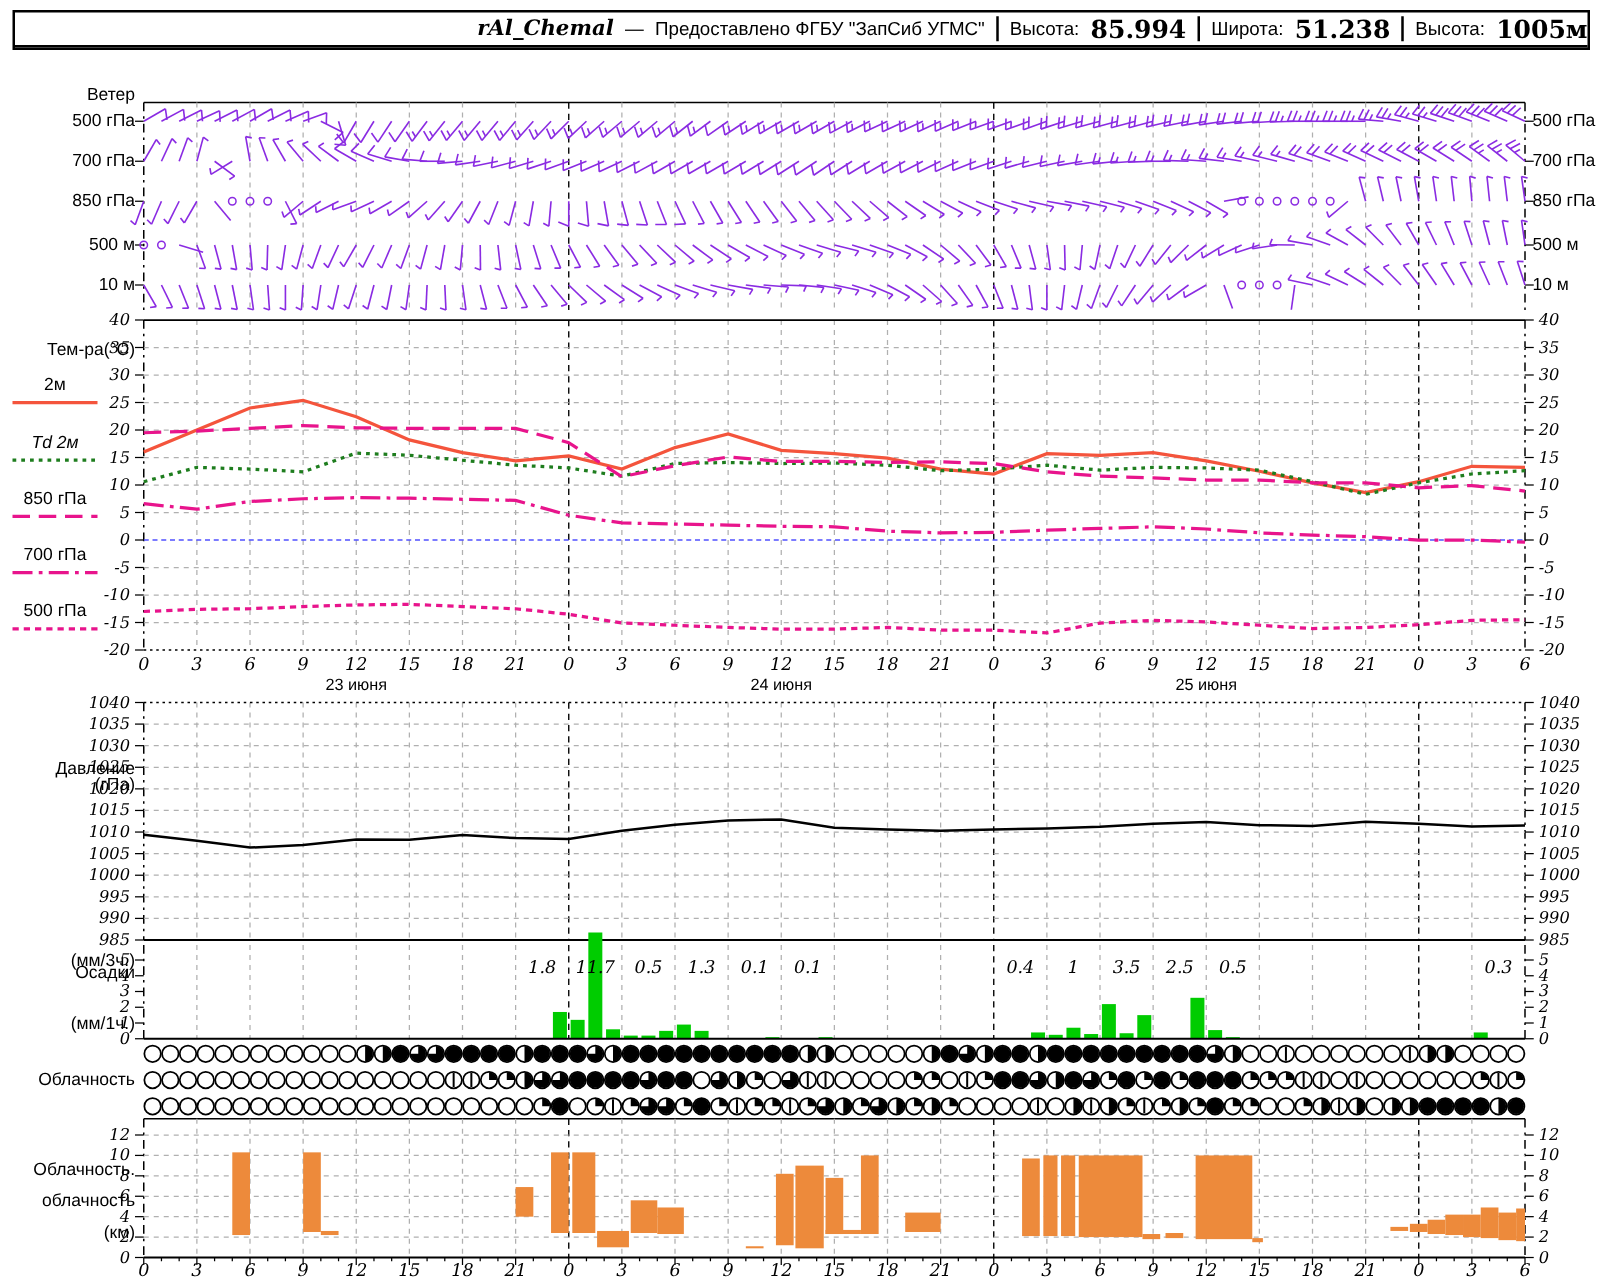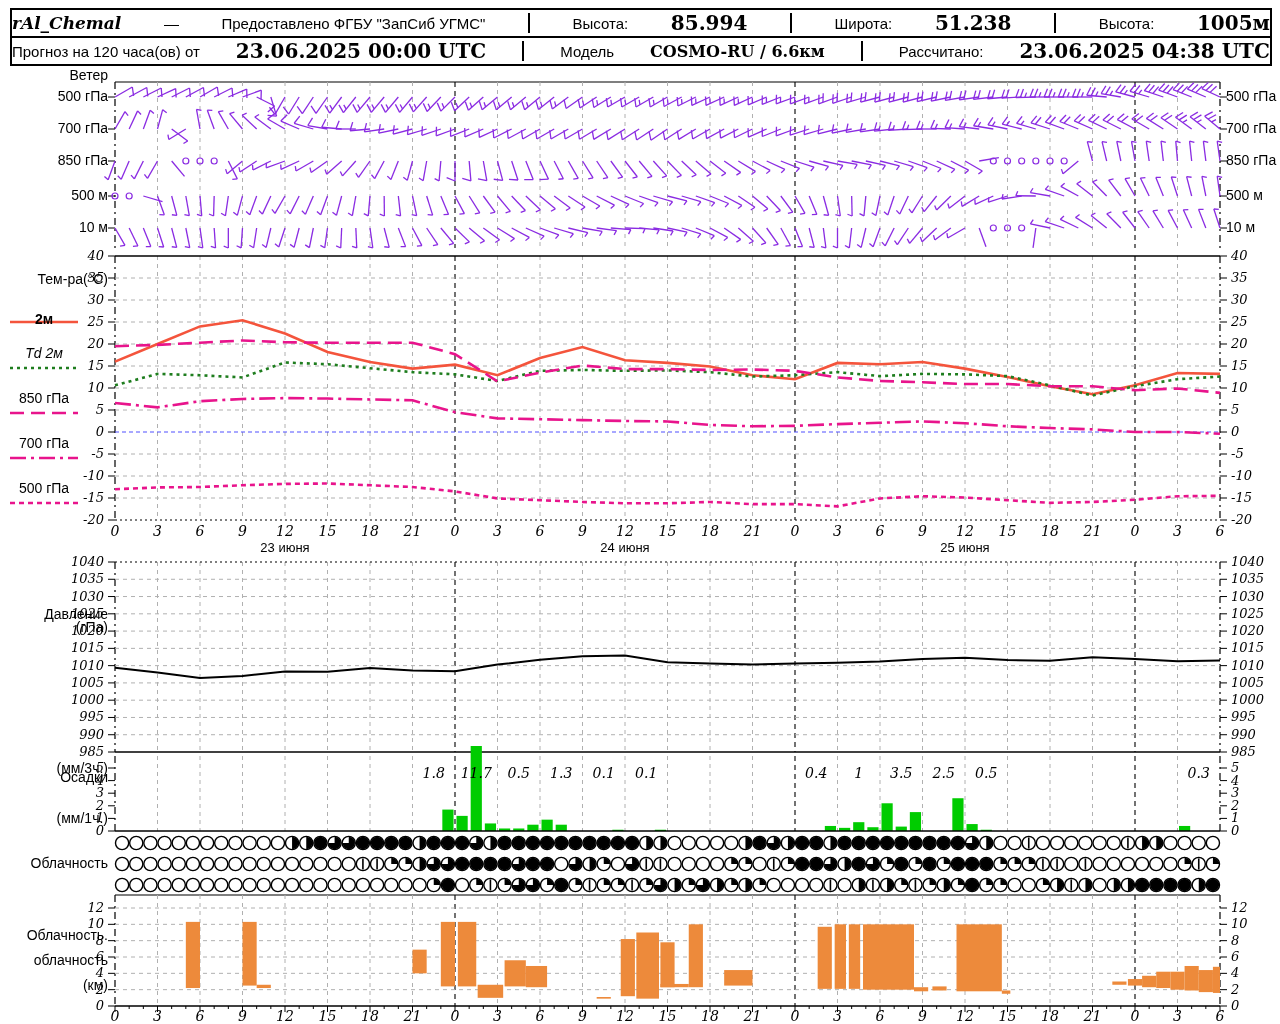--- a/index.html
+++ b/index.html
@@ -1,20 +1,20 @@
 <!DOCTYPE html>
 <html><head>
 <meta charset="utf-8">
 <style>
   html,body{margin:0;padding:0;background:#fff;}
   #app{position:relative;width:1280px;height:1024px;background:#fff;overflow:hidden;
        font-family:"Liberation Sans",sans-serif;color:#000;}
   
   .hdr{position:absolute;left:10px;top:8px;width:1258px;border:2px solid #000;background:#fff;}
-  .hrow{display:flex;align-items:center;justify-content:space-between;gap:9px;height:26px;white-space:nowrap;}
+  .hrow{display:flex;align-items:center;justify-content:flex-end;gap:9px;height:26px;white-space:nowrap;}
   .hrow1{border-bottom:2px solid #000;}
   .hl{font-family:"Liberation Sans",sans-serif;font-size:15px;}
   .hv{font-family:"DejaVu Serif",serif;font-weight:700;font-size:20px;}
   .hvb{font-family:"DejaVu Serif",serif;font-weight:700;font-size:16px;}
   .st{font-family:"DejaVu Serif",serif;font-style:italic;font-weight:700;font-size:17px;}
   .vsep{width:2px;height:20px;background:#000;}
   
   .al{position:absolute;font-size:14px;line-height:15px;}
   .ra{width:104px;text-align:right;}
   .ctr{text-align:center;}
@@ -37,30 +37,20 @@
       <span class="hl">Предоставлено ФГБУ "ЗапСиб УГМС"</span>
       <span class="vsep"></span>
       <span class="hl">Высота:</span>
       <span class="hv">85.994</span>
       <span class="vsep"></span>
       <span class="hl">Широта:</span>
       <span class="hv">51.238</span>
       <span class="vsep"></span>
       <span class="hl">Высота:</span>
       <span class="hv">1005м</span>
-    </div>
-    <div class="hrow">
-      <span class="hl">Прогноз на 120 часа(ов) от</span>
-      <span class="hv">23.06.2025 00:00 UTC</span>
-      <span class="vsep"></span>
-      <span class="hl">Модель</span>
-      <span class="hvb">COSMO-RU / 6.6км</span>
-      <span class="vsep"></span>
-      <span class="hl">Рассчитано:</span>
-      <span class="hv">23.06.2025 04:38 UTC</span>
     </div>
   </div>
 
   <svg id="plot" width="1280" height="1024">
       <g>
         <line x1="115" y1="82" x2="1220" y2="82" stroke="#000" stroke-width="1.2"></line>
         <line x1="115" y1="82" x2="115" y2="248" stroke="#000" stroke-width="1.2" stroke-dasharray="7 4 2 4"></line>
         <line x1="157.5" y1="82" x2="157.5" y2="248" stroke="#b0b0b0" stroke-width="1" stroke-dasharray="4 4"></line>
         <line x1="200" y1="82" x2="200" y2="248" stroke="#b0b0b0" stroke-width="1" stroke-dasharray="4 4"></line>
         <line x1="242.5" y1="82" x2="242.5" y2="248" stroke="#b0b0b0" stroke-width="1" stroke-dasharray="4 4"></line>
@@ -1906,21 +1896,21 @@
   <div class="al ra" style="left:4px;top:153px;">850 гПа</div>
   <div class="al ra" style="left:4px;top:188px;">500 м</div>
   <div class="al ra" style="left:4px;top:220px;">10 м</div>
   <div class="al" style="left:1226px;top:89px;">500 гПа</div>
   <div class="al" style="left:1226px;top:121px;">700 гПа</div>
   <div class="al" style="left:1226px;top:153px;">850 гПа</div>
   <div class="al" style="left:1226px;top:188px;">500 м</div>
   <div class="al" style="left:1226px;top:220px;">10 м</div>
 
   <div class="al ra" style="left:4px;top:272px;">Тем-ра(°C)</div>
-  <div class="al ctr" style="left:8px;top:312px;width:72px;font-weight:bold;">2м</div>
+  <div class="al ctr" style="left:8px;top:300px;width:72px;">2м</div>
   <div class="al ctr" style="left:8px;top:346px;width:72px;font-style:italic;font-family:Liberation Sans, sans-serif;">Td 2м</div>
   <div class="al ctr" style="left:8px;top:391px;width:72px;">850 гПа</div>
   <div class="al ctr" style="left:8px;top:436px;width:72px;">700 гПа</div>
   <div class="al ctr" style="left:8px;top:481px;width:72px;">500 гПа</div>
 
   <div class="al ra" style="left:4px;top:607px;">Давление</div>
   <div class="al ra" style="left:4px;top:620px;">(гПа)</div>
 
   <div class="al ra" style="left:4px;top:761px;">(мм/3ч.)</div>
   <div class="al ra" style="left:4px;top:770px;">Осадки</div>

